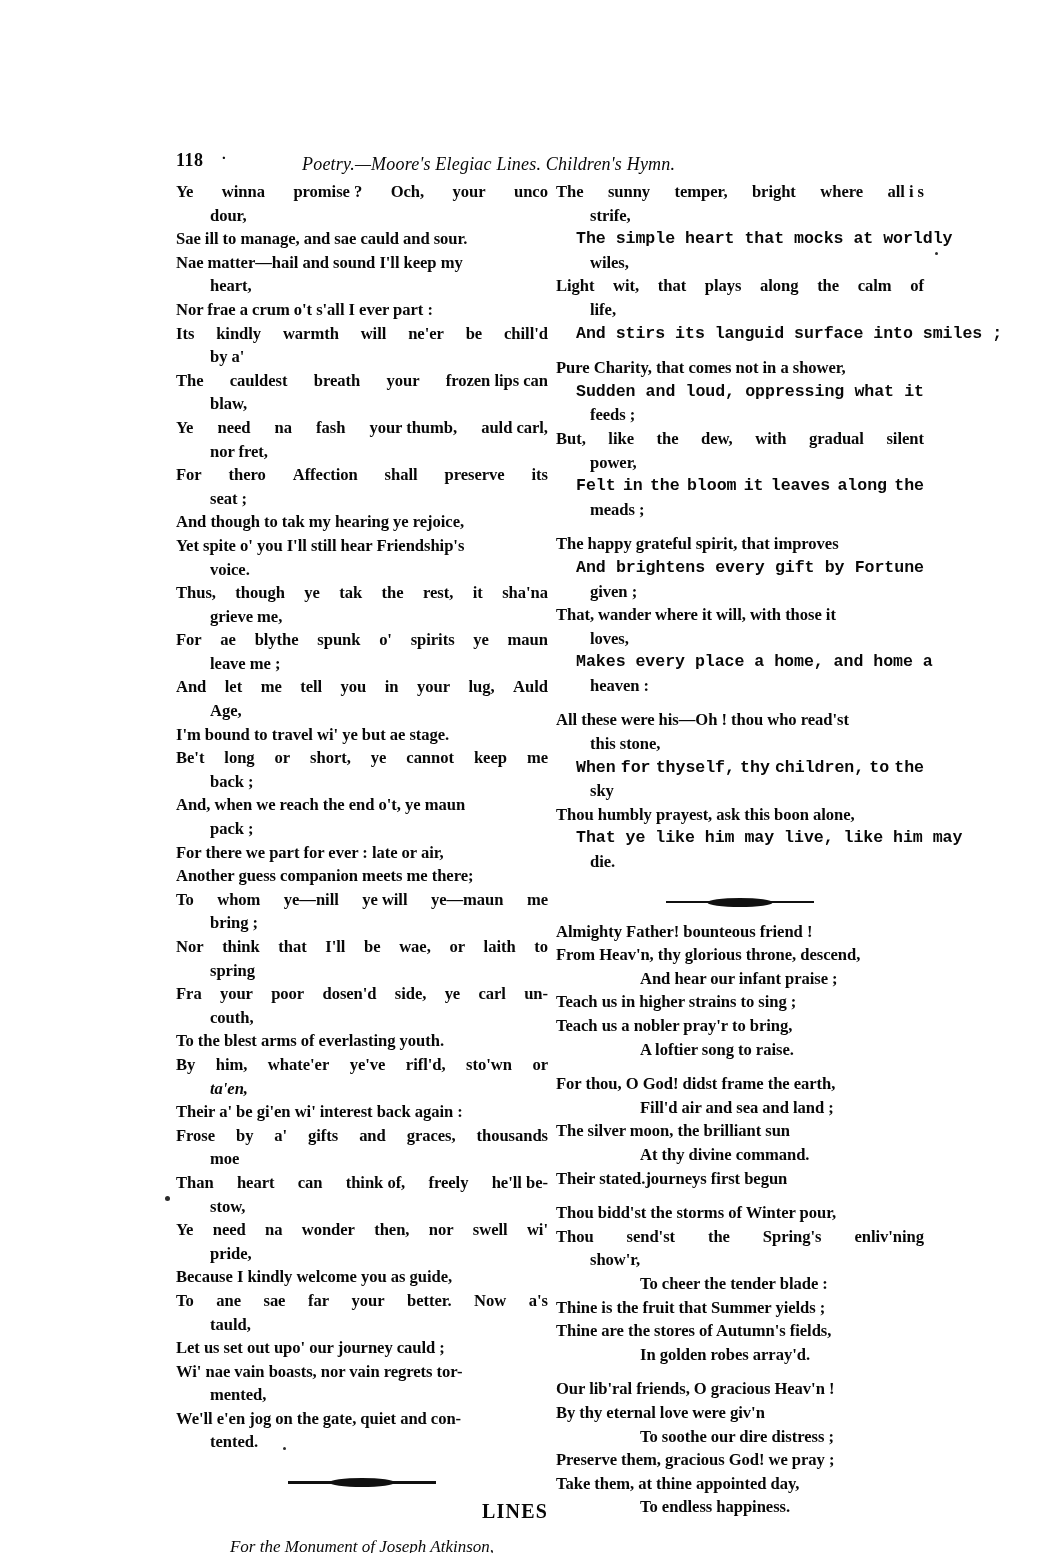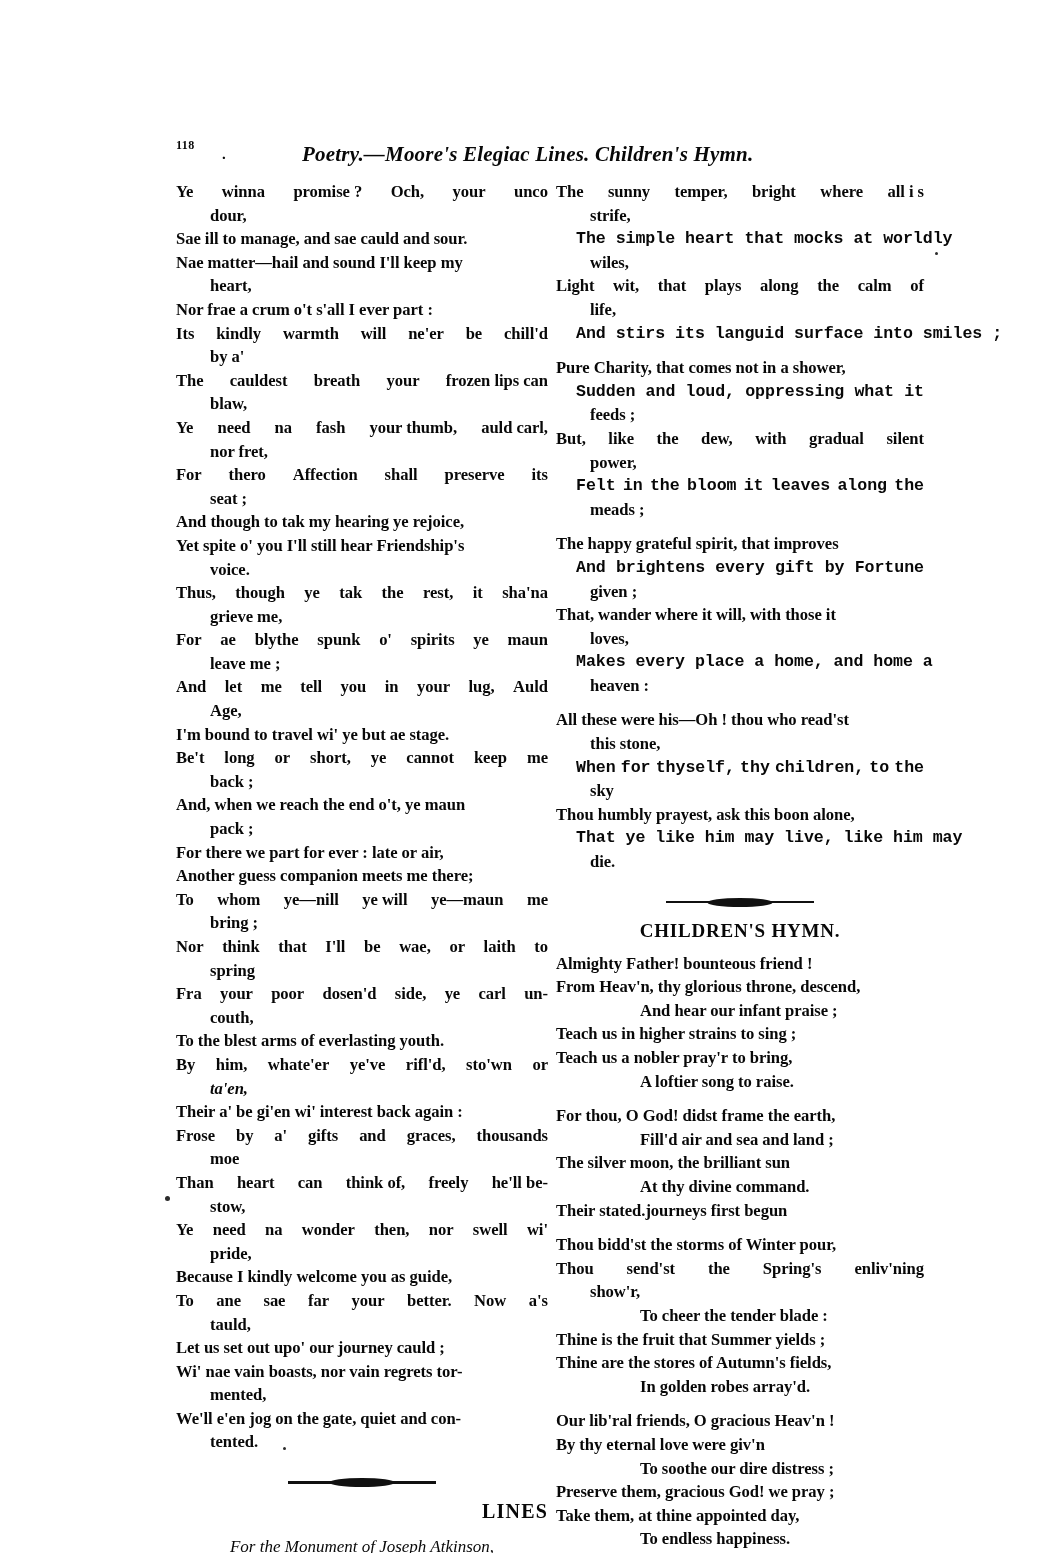--- a/index.html
+++ b/index.html
@@ -22,38 +22,38 @@
   .running-head {
     position: absolute;
     top: 138px;
     left: 150px;
     width: 780px;
     height: 26px;
   }
   .folio {
     position: absolute;
     left: 26px;
-    top: 0;
-    font-size: 12px;
+    top: 12px;
+    font-size: 18px;
     font-weight: 700;
     letter-spacing: 0.5px;
   }
   .folio-dot {
     position: absolute;
     left: 72px;
     top: 8px;
     font-size: 15px;
     font-weight: 700;
   }
   .head-title {
     position: absolute;
     left: 152px;
-    top: 4px;
-    font-size: 21px;
-    font-weight: 700;
+    top: 16px;
+    font-size: 18px;
+    font-weight: 400;
     font-style: italic;
     letter-spacing: 0.2px;
     white-space: nowrap;
   }
 
   
   .col {
     position: absolute;
     top: 180px;
   }
@@ -455,21 +455,20 @@
         <div class="line ind2">That ye like him may live, like him may</div>
         <div class="line ind1">die.</div>
       </div>
 
     <div class="ornament">
       <div class="tail-l"></div>
         <div class="lens"></div>
         <div class="tail-r"></div>
     </div>
 
-    <div class="sec-title-hymn">CHILDREN'S HYMN.</div>
     <div id="hymn">
         <div>
           <div class="line">Almighty Father!  bounteous friend !</div>
           <div class="line">From Heav'n, thy glorious throne, descend,</div>
           <div class="line ind4">And hear our infant praise ;</div>
           <div class="line">Teach us in higher strains to sing ;</div>
           <div class="line">Teach us  a nobler pray'r to  bring,</div>
           <div class="line ind4">A loftier song to raise.</div>
         </div>
         <div class="stanza-gap"></div>

